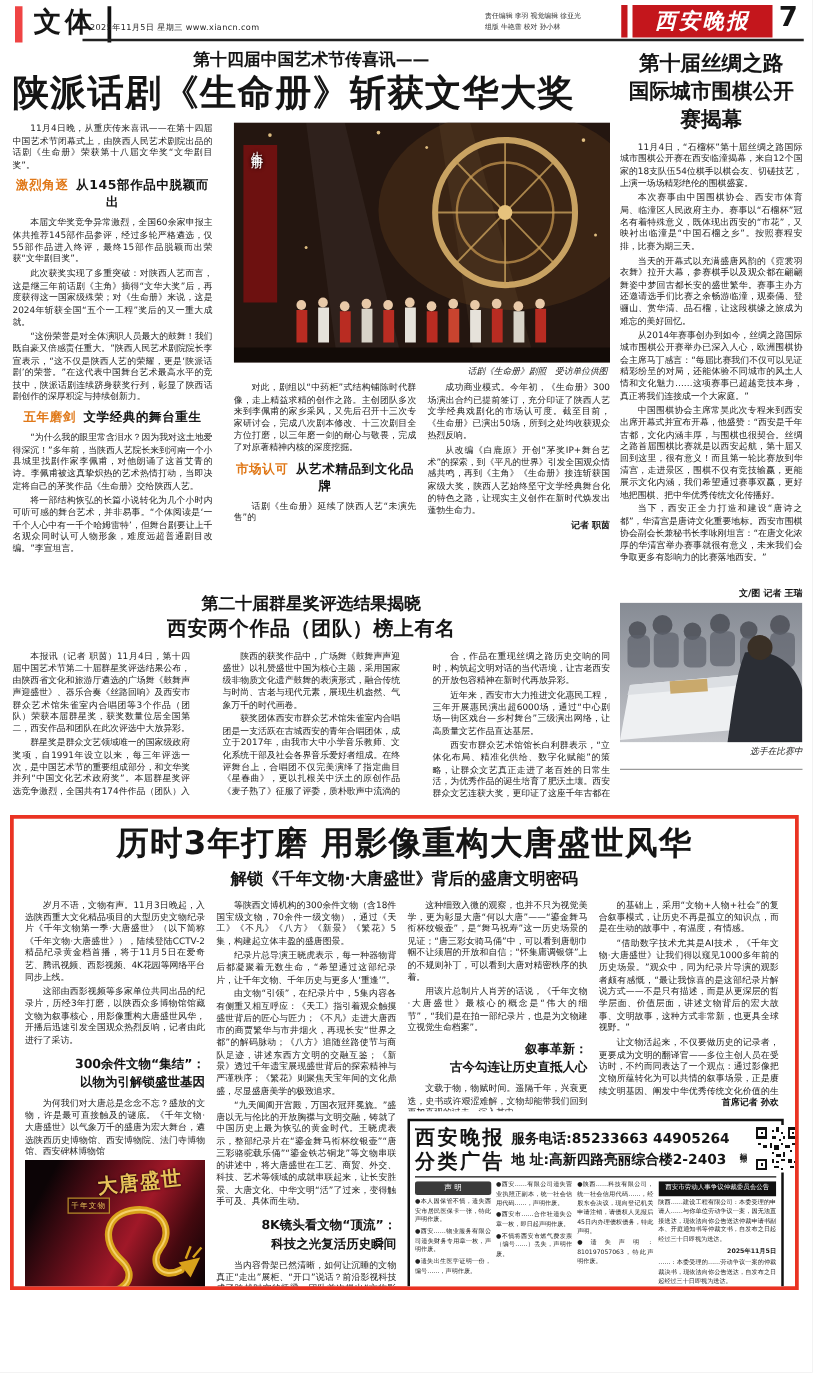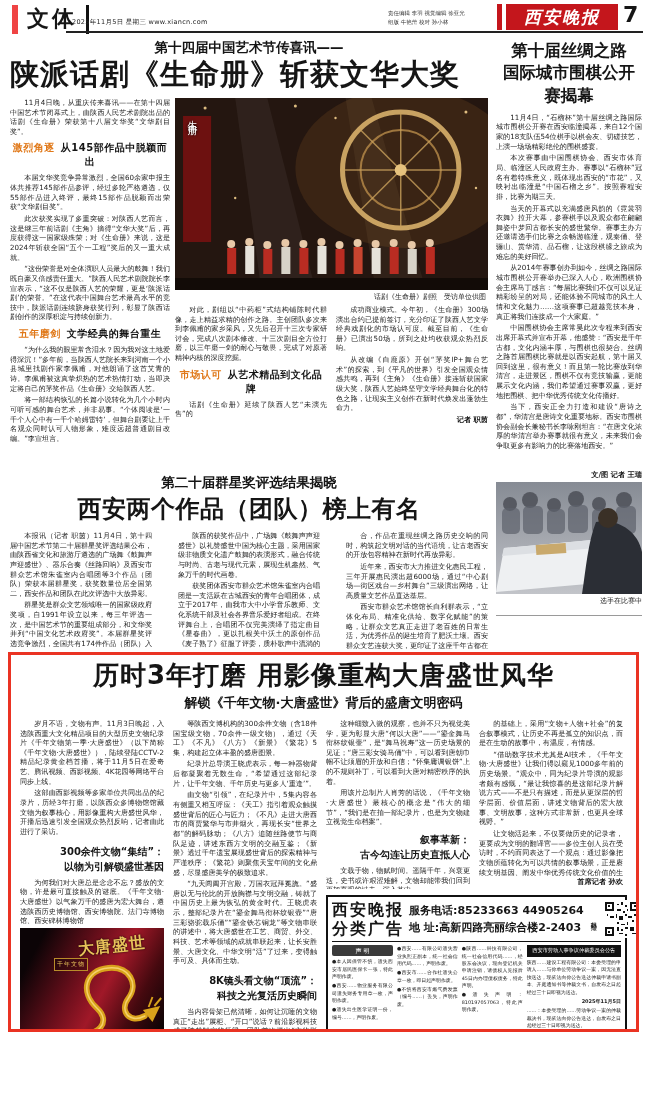--- a/index.html
+++ b/index.html
@@ -13,46 +13,46 @@
   .brandbar{position:absolute;left:497px;top:4px;width:5px;height:26px;background:#c4161c}
   .brandbox{position:absolute;left:506px;top:4px;width:112px;height:26px;background:#c4161c;color:#fff;
             font-weight:900;font-size:17px;text-align:center;line-height:26px;
             font-family:"DejaVu Serif","Liberation Serif",serif;letter-spacing:2px;font-style:italic}
   .pagenum{position:absolute;left:623px;top:2px;font-size:22px;font-weight:bold}
   .mastrule{position:absolute;left:66px;right:7px;top:31px;height:2px;background:#222}
   
   .p{font-size:7.1px;line-height:1.36;text-align:justify;text-indent:2em;margin:0 0 2px;color:#1c1c1c}
   .sub{font-size:10px;font-weight:bold;text-align:center;margin:5px 0 4px;letter-spacing:.5px}
   .sub .tag{color:#e07818;margin-right:6px}
-  .cap{font-family:"DejaVu Serif","Liberation Serif",serif;font-size:7px;color:#222}
+  .cap{font-family:"DejaVu Serif","Liberation Serif",serif;font-style:italic;font-size:7px;color:#222}
   .byline{text-align:right;font-size:7.2px;font-weight:bold;margin:1px 0 2px}
   
   .lead{position:absolute;left:10px;top:38px;width:478px;height:434px}
   .lead .kicker{text-align:center;font-size:13.5px;font-weight:bold;margin:1px 0 2px}
   .lead .headline{font-size:29px;font-weight:bold;letter-spacing:1px;margin:0 0 7px;line-height:1.1}
-  .lead-body{display:flex;gap:5px;height:378px}
+  .lead-body{display:flex;gap:17px;height:378px}
   .lcol{width:160px;flex:none;overflow:hidden}
   .rcol{flex:1;display:flex;flex-direction:column;overflow:hidden}
   .photo{width:100%;height:192px;position:relative;overflow:hidden;background:#241610}
   .vlabel{position:absolute;left:10px;top:14px;writing-mode:vertical-rl;color:#fff;font-size:10px;
           font-family:"DejaVu Serif",serif;letter-spacing:3px;text-shadow:0 0 3px #000}
   .photo-cap{text-align:right;margin:2px 2px 3px}
   .twocol{display:flex;gap:9px;flex:1;overflow:hidden}
   .twocol>div{flex:1;overflow:hidden}
   
   .gobang{position:absolute;left:496px;top:40px;width:146px;height:576px;display:flex;flex-direction:column}
   .go-h{font-size:16.5px;font-weight:bold;text-align:center;line-height:1.35}
   .go-body{flex:1;overflow:hidden;margin-top:6px}
   .go-photo{height:112px;position:relative;overflow:hidden;flex:none}
   .go-cap{text-align:right;margin-top:2px}
   .go-rule{height:1px;background:#9a9a9a;margin-top:9px}
   
   .qx{position:absolute;left:10px;top:474px;width:478px;height:172px}
   .qx .kicker{font-size:13.5px;font-weight:bold;text-align:center}
-  .qx .headline{font-size:24px;font-weight:bold;text-align:center;margin:1px 0 6px;letter-spacing:.5px}
+  .qx .headline{font-size:16px;font-weight:bold;text-align:center;margin:1px 0 6px;letter-spacing:.5px}
   .qx-cols{display:flex;gap:26px;height:118px;overflow:hidden}
   .qx-cols>div{flex:1;overflow:hidden}
   
   .feature{position:absolute;left:8px;top:652px;width:631px;height:380px;border:3px solid #ea3323;
            background:#fff;box-sizing:border-box;padding:6px 9px;overflow:hidden}
   .feat-h{font-size:26px;font-weight:bold;text-align:center;letter-spacing:1px;line-height:1.15}
   .feat-sub{font-size:13px;font-weight:bold;text-align:center;margin:3px 0 7px}
   .feat-cols{position:relative;display:flex;gap:9px;height:350px;align-items:flex-start}
   .fcol{width:144px;flex:none;overflow:hidden}
   .fcol.tall{height:350px;display:flex;flex-direction:column}

